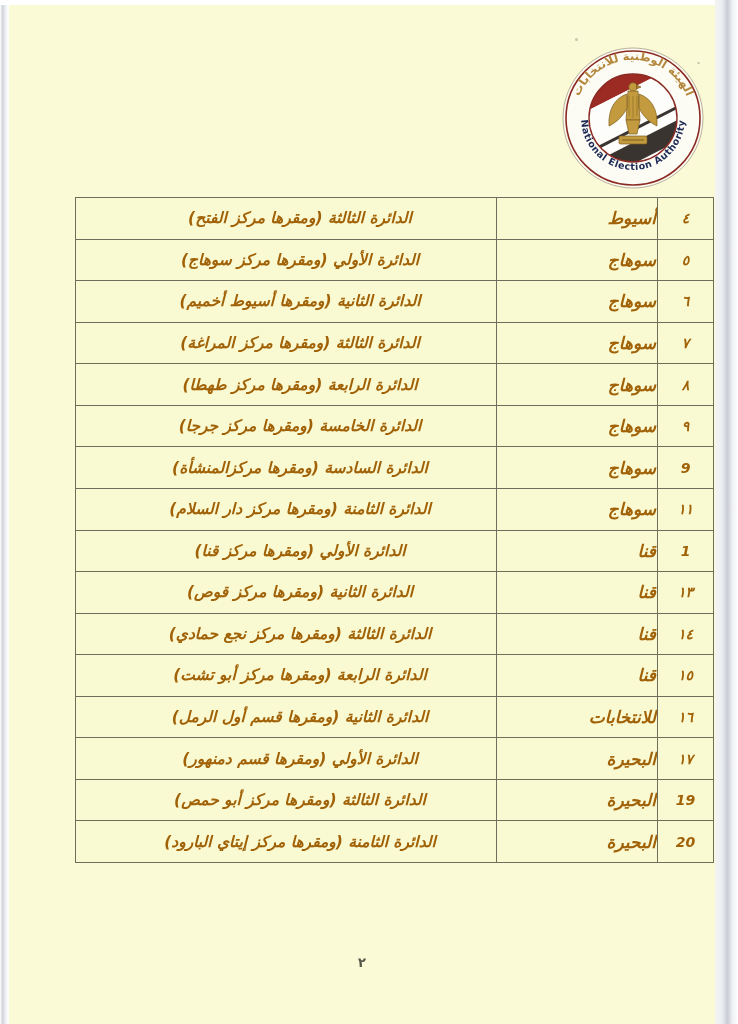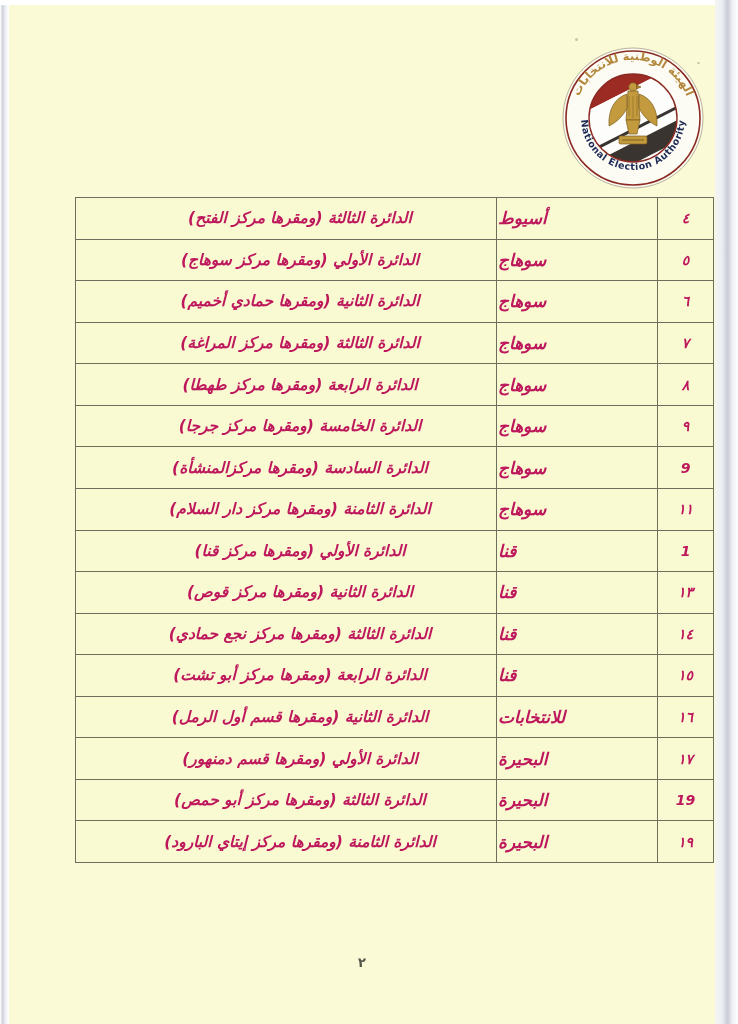--- a/index.html
+++ b/index.html
@@ -34,25 +34,25 @@
 
   
   table.districts {
     position:absolute; left:66px; top:192px;
     width:591px; height:666px;
     border-collapse:collapse; table-layout:fixed;
     background:#f9f9d2;
   }
   table.districts td {
     border:1px solid #6e6e5c;
-    font-weight:bold; font-style:italic; color:#be185d;
+    font-weight:bold; font-style:italic; color:#a16207;
     vertical-align:middle; overflow:hidden; white-space:nowrap;
   }
   td.num-cell      { width:53px;  font-size:14px; text-align:center; font-style:italic; }
-  td.gov-cell      { width:158px; font-size:17px; text-align:left; }
+  td.gov-cell      { width:158px; font-size:17px; text-align:right; }
   td.district-cell { width:380px; font-size:15.5px; text-align:center; padding-left:34px; padding-right:6px; }
 
   .page-number {
     position:absolute; left:0; width:706px; top:950px;
     text-align:center; font-size:13px; color:#55554a; font-weight:bold;
   }
 </style>
 </head>
 <body>
 
@@ -119,21 +119,21 @@
 
   <tr>
     <td class="num-cell">٥</td>
     <td class="gov-cell">سوهاج</td>
     <td class="district-cell">الدائرة الأولي (ومقرها مركز سوهاج)</td>
   </tr>
 
   <tr>
     <td class="num-cell">٦</td>
     <td class="gov-cell">سوهاج</td>
-    <td class="district-cell">الدائرة الثانية (ومقرها حمادي أخميم)</td>
+    <td class="district-cell">الدائرة الثانية (ومقرها أسيوط أخميم)</td>
   </tr>
 
   <tr>
     <td class="num-cell">٧</td>
     <td class="gov-cell">سوهاج</td>
     <td class="district-cell">الدائرة الثالثة (ومقرها مركز المراغة)</td>
   </tr>
 
   <tr>
     <td class="num-cell">٨</td>
@@ -195,21 +195,21 @@
     <td class="district-cell">الدائرة الأولي (ومقرها قسم دمنهور)</td>
   </tr>
 
   <tr>
     <td class="num-cell">19</td>
     <td class="gov-cell">البحيرة</td>
     <td class="district-cell">الدائرة الثالثة (ومقرها مركز أبو حمص)</td>
   </tr>
 
   <tr>
-    <td class="num-cell">١٩</td>
+    <td class="num-cell">20</td>
     <td class="gov-cell">البحيرة</td>
     <td class="district-cell">الدائرة الثامنة (ومقرها مركز إيتاي البارود)</td>
   </tr>
 </tbody>
     </table>
 
     <div class="page-number">٢</div>
 
     <div class="speck" style="left:566px; top:33px; width:3px; height:3px;"></div>
     <div class="speck" style="left:688px; top:57px; width:3px; height:2px;"></div>

